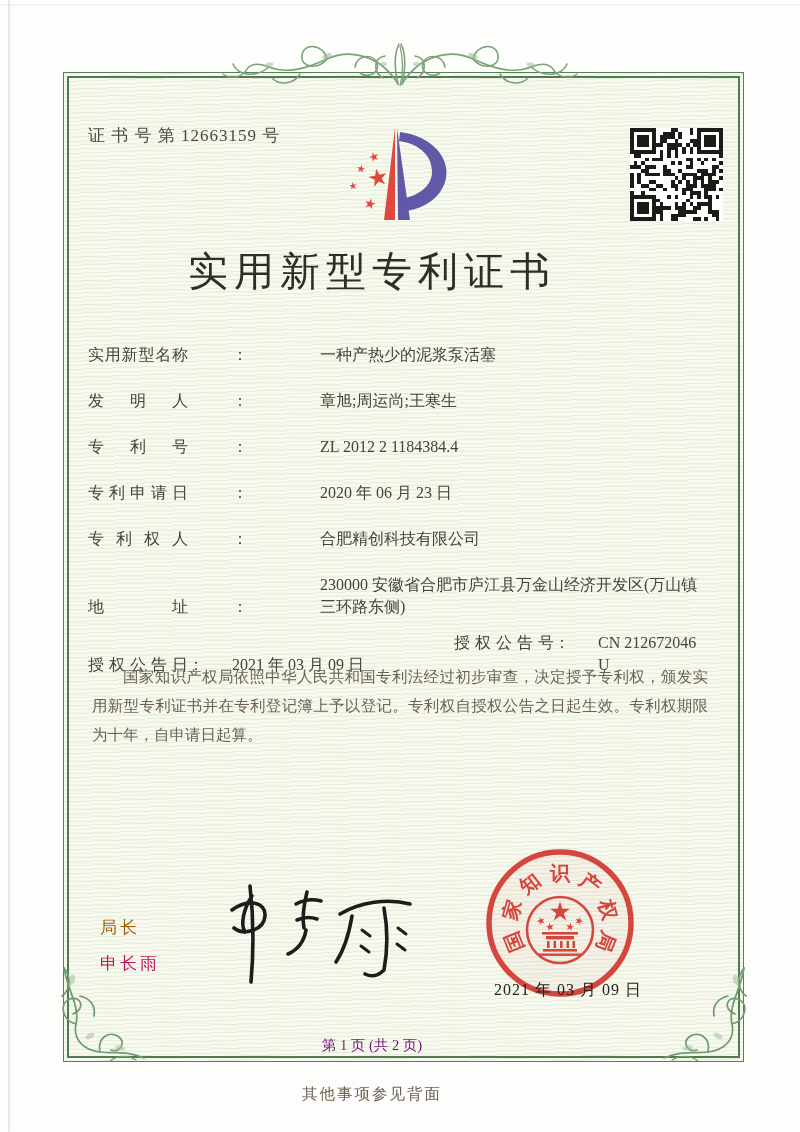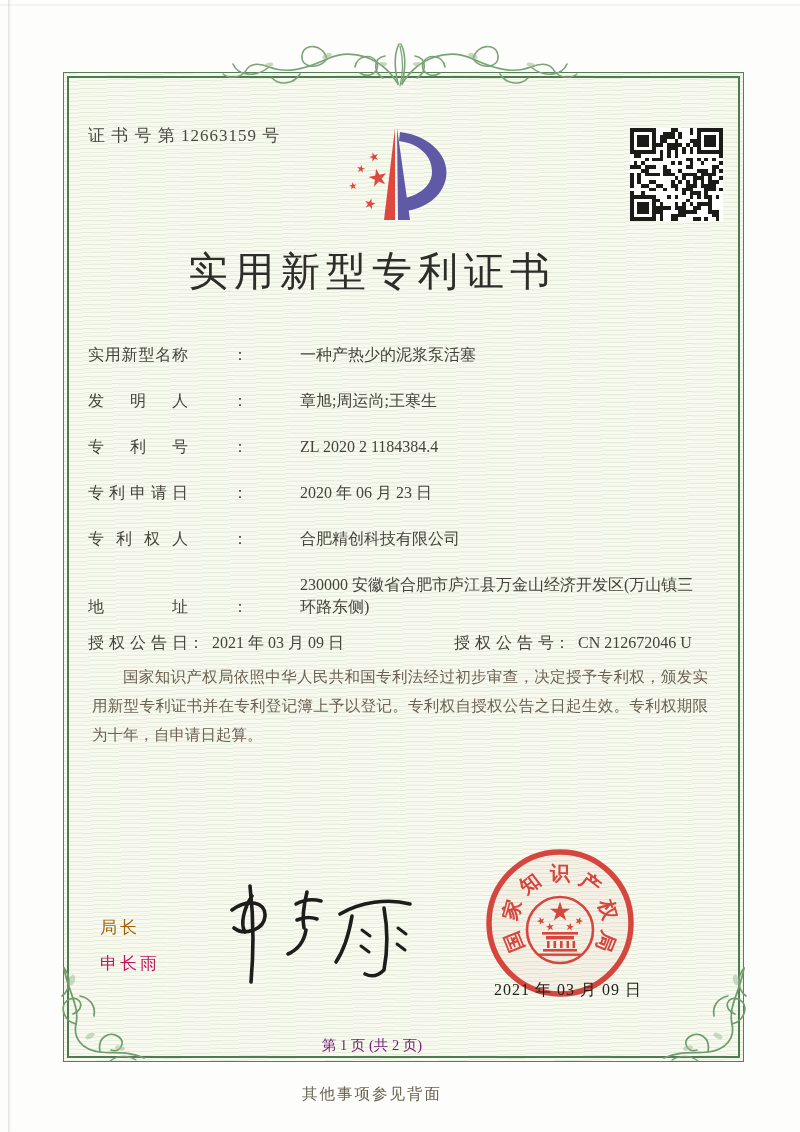--- a/index.html
+++ b/index.html
@@ -28,21 +28,21 @@
   .qr{position:absolute;left:630px;top:128px;width:93px;height:93px;background:#fff;}
 
   .title{position:absolute;left:0;right:56px;top:244px;text-align:center;
     font-size:40px;font-weight:400;color:#2e2d2a;letter-spacing:6px;}
 
   .fields{position:absolute;left:88px;top:344px;right:92px;font-size:16px;color:#45443a;}
   .row{display:flex;align-items:flex-end;line-height:22px;margin-bottom:24px;gap:44px;}
   .row.addr{margin-bottom:14px;}
   .lbl{display:inline-block;width:100px;flex:none;text-align:justify;text-align-last:justify;}
   .colon{flex:none;margin-right:8px;}
-  .val{max-width:472px;}
+  .val{max-width:472px;margin-left:20px;}
   .grant-left{display:flex;width:322px;flex:none;}
   .grant-right{display:flex;}
 
   .body-text{position:absolute;left:92px;right:92px;top:662px;font-size:15.5px;line-height:29px;
     color:#6b6252;text-align:justify;}
   .body-text p{margin:0;text-indent:2em;}
 
   .sig-role{position:absolute;left:100px;top:916px;font-size:17px;color:#a16207;letter-spacing:3px;}
   .sig-name{position:absolute;left:100px;top:952px;font-size:17px;color:#be185d;letter-spacing:3px;}
   .sig-hand{position:absolute;left:212px;top:878px;}
@@ -455,21 +455,21 @@
       <span class="val">一种产热少的泥浆泵活塞</span>
     </div>
     <div class="row">
       <span class="lbl">发明人</span>
         <span class="colon">：</span>
       <span class="val">章旭;周运尚;王寒生</span>
     </div>
     <div class="row">
       <span class="lbl">专利号</span>
         <span class="colon">：</span>
-      <span class="val">ZL 2020 2 1184384.4</span>
+      <span class="val">ZL 2012 2 1184384.4</span>
     </div>
     <div class="row">
       <span class="lbl">专利申请日</span>
         <span class="colon">：</span>
       <span class="val">2020 年 06 月 23 日</span>
     </div>
     <div class="row">
       <span class="lbl">专利权人</span>
         <span class="colon">：</span>
       <span class="val">合肥精创科技有限公司</span>

